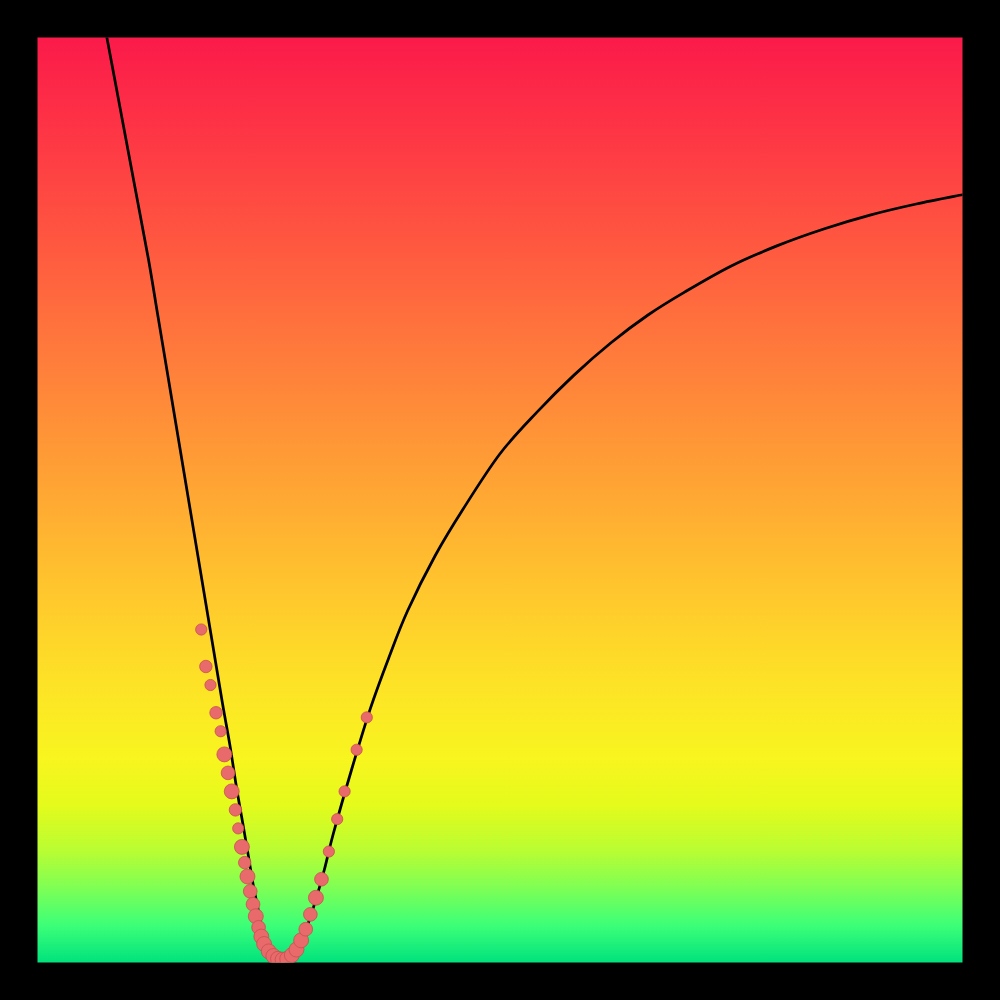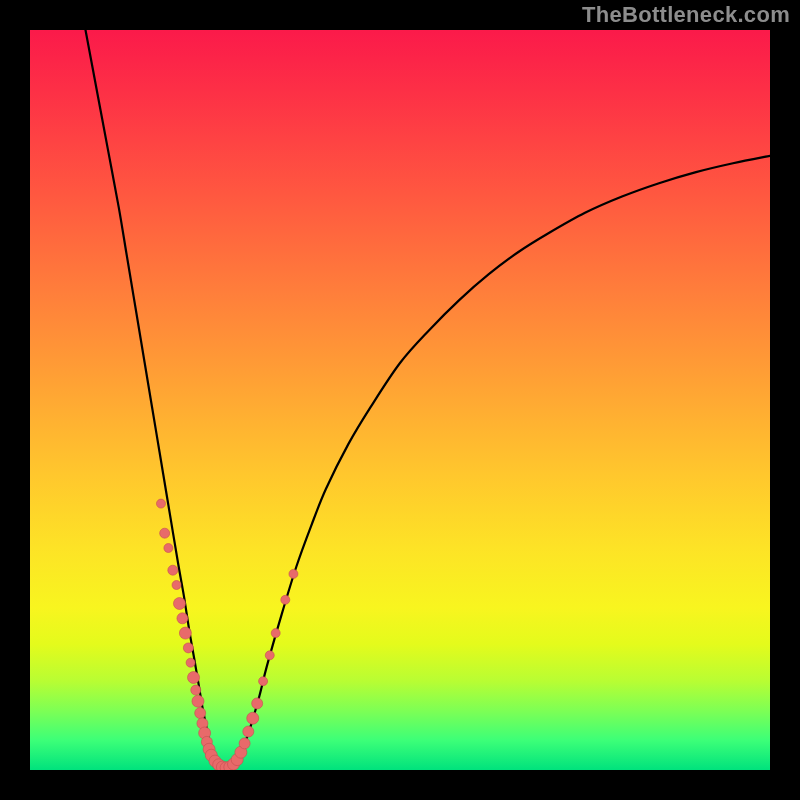--- a/index.html
+++ b/index.html
@@ -101,14 +101,13 @@
           <circle cx="222.74" cy="688.20" r="6.00" fill="#e86a6a" stroke="#c44f4f" stroke-width="0.6"></circle>
           <circle cx="227.18" cy="673.40" r="5.50" fill="#e86a6a" stroke="#c44f4f" stroke-width="0.6"></circle>
           <circle cx="233.10" cy="651.20" r="4.50" fill="#e86a6a" stroke="#c44f4f" stroke-width="0.6"></circle>
           <circle cx="239.76" cy="625.30" r="4.50" fill="#e86a6a" stroke="#c44f4f" stroke-width="0.6"></circle>
           <circle cx="245.68" cy="603.10" r="4.50" fill="#e86a6a" stroke="#c44f4f" stroke-width="0.6"></circle>
           <circle cx="255.30" cy="569.80" r="4.50" fill="#e86a6a" stroke="#c44f4f" stroke-width="0.6"></circle>
           <circle cx="263.44" cy="543.90" r="4.50" fill="#e86a6a" stroke="#c44f4f" stroke-width="0.6"></circle>
         </g>
     </svg>
   </div>
-  <div class="watermark">TheBottleneck.com</div>
 </div>
 
 </body></html>

